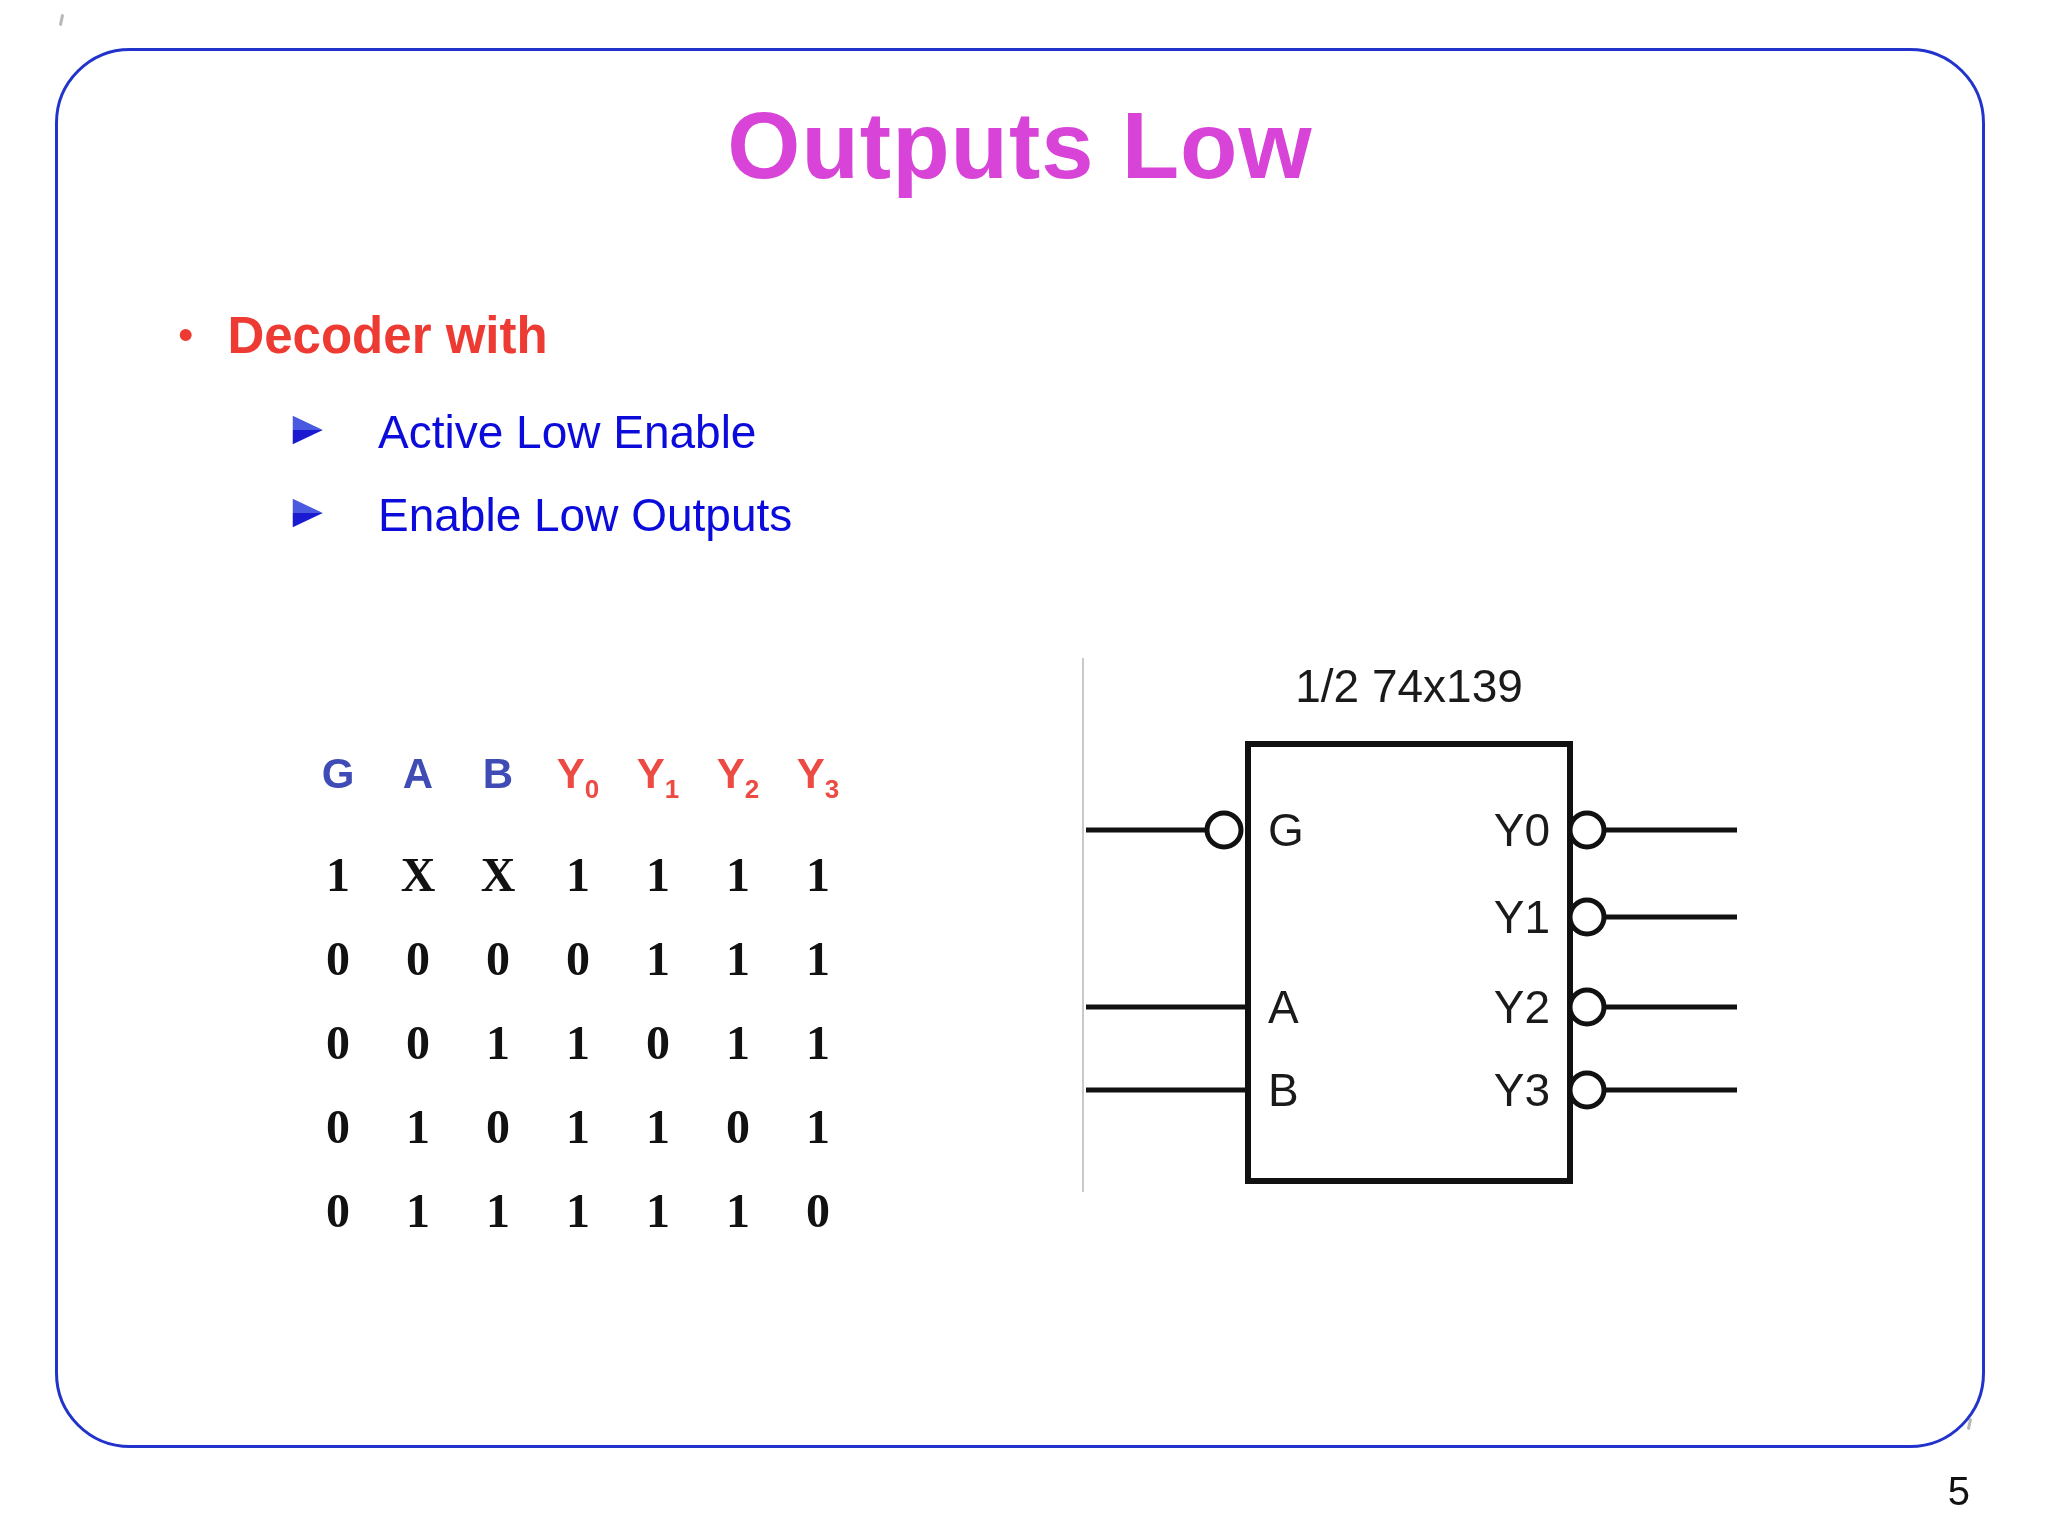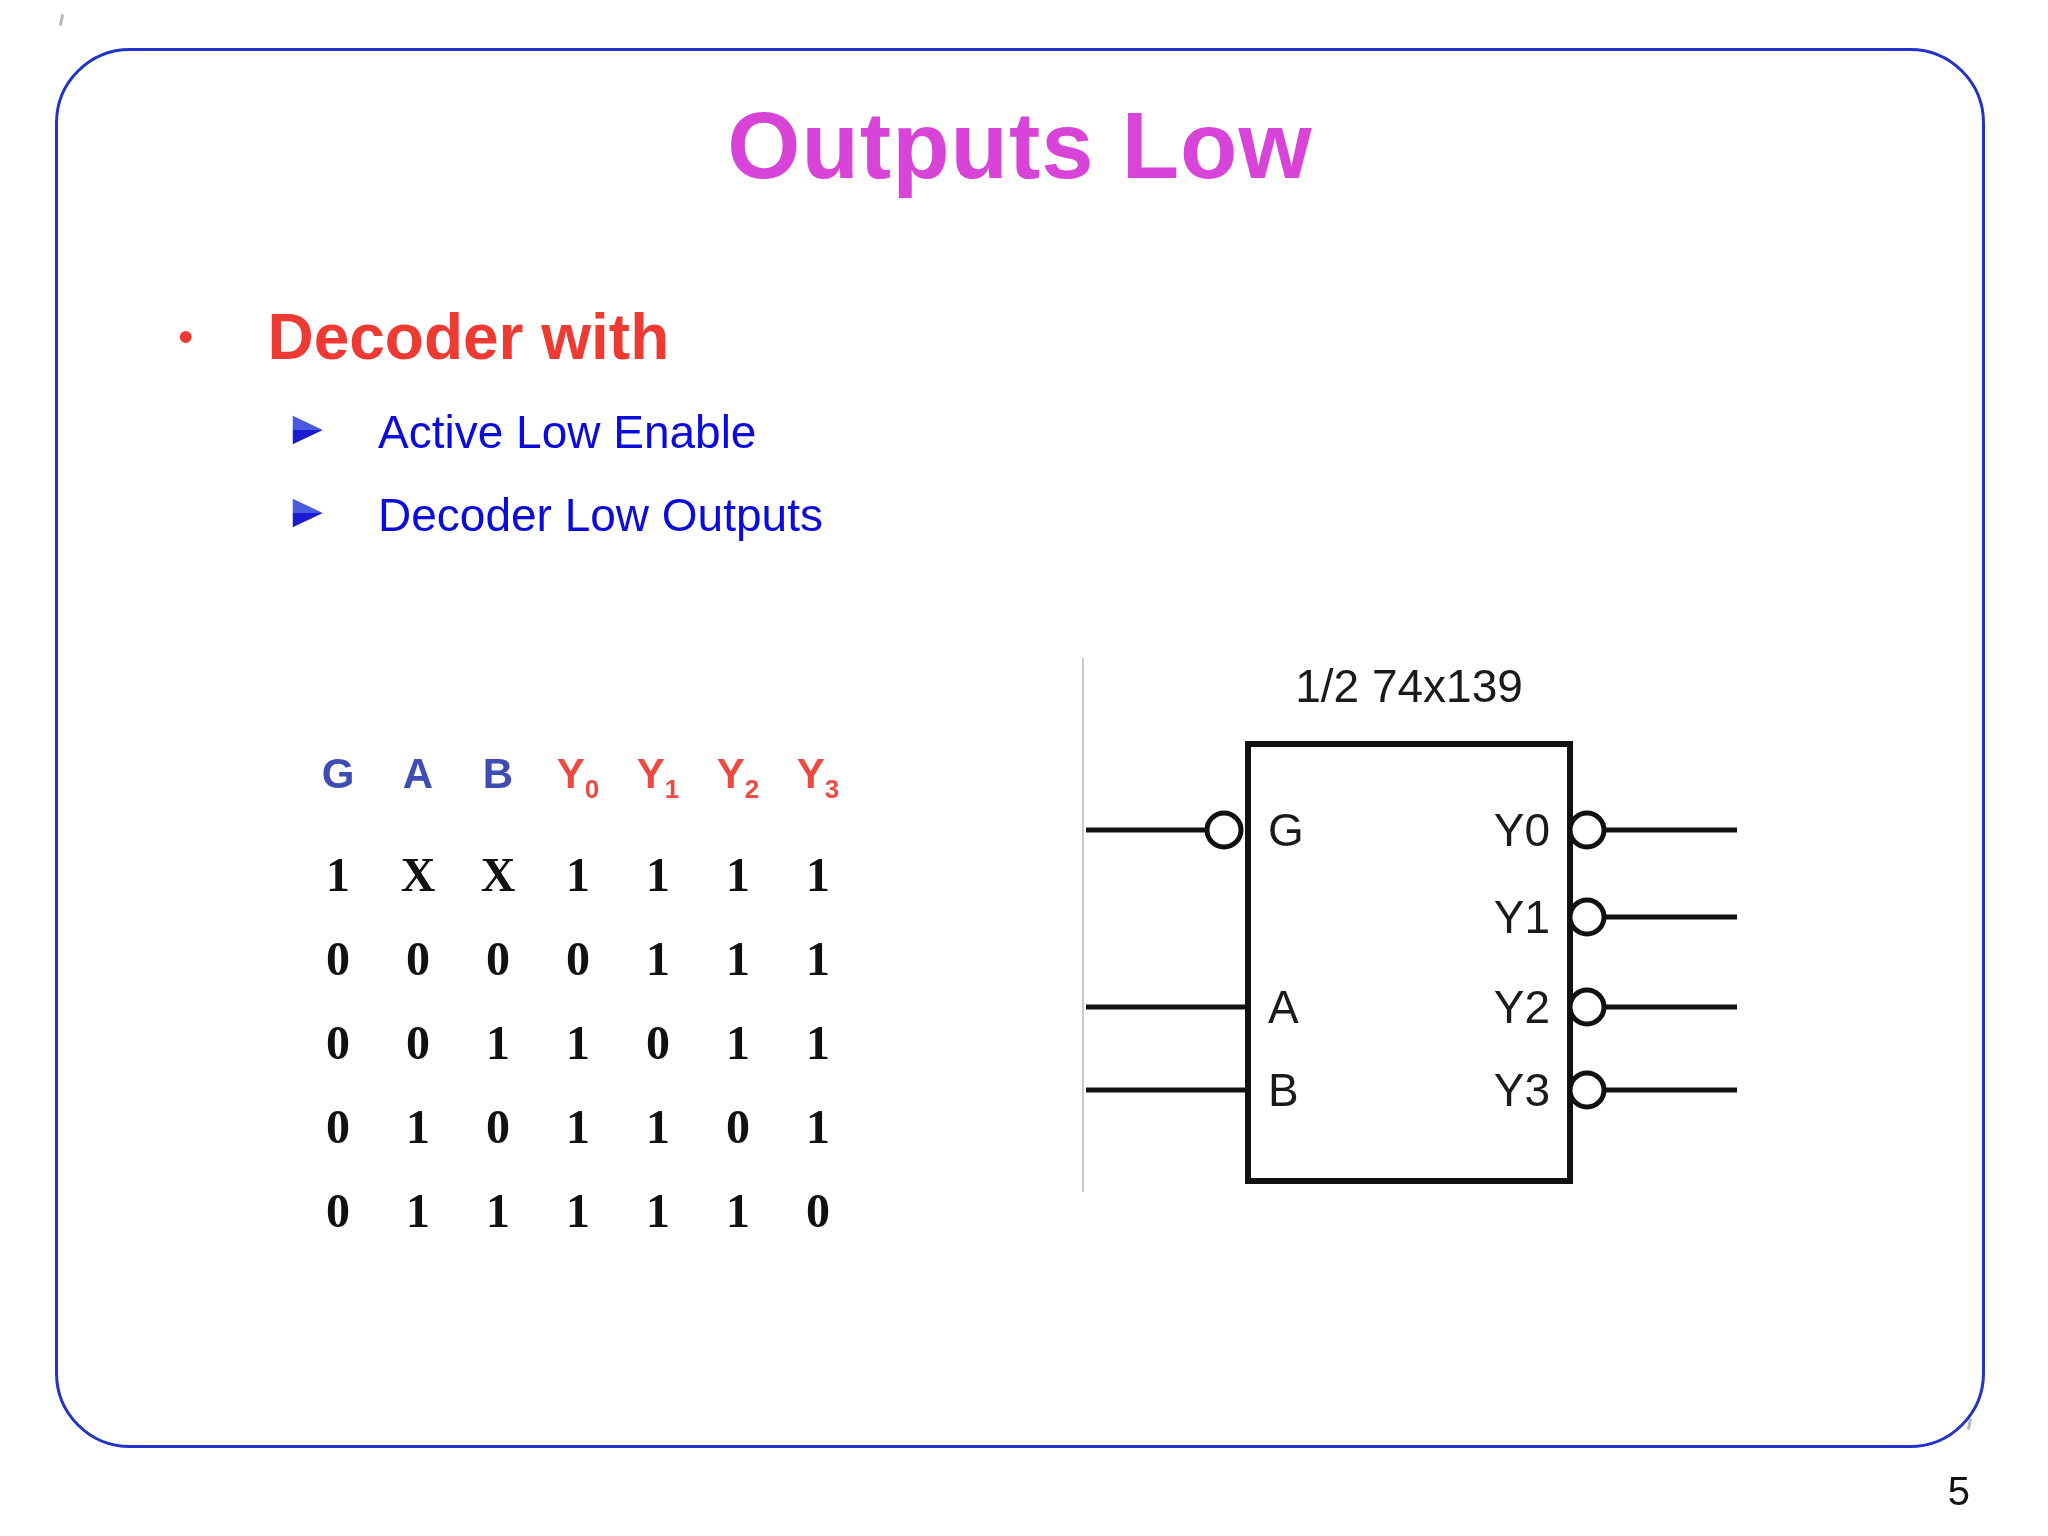--- a/index.html
+++ b/index.html
@@ -25,21 +25,21 @@
     letter-spacing:1px;
   }
   .bullet-row {
     position:absolute; left:178px; top:300px;
     display:flex; align-items:center; gap:34px;
   }
   .bullet-dot {
     color:#ed3b33; font-size:44px; line-height:70px;
   }
   .bullet-text {
-    color:#ed3b33; font-size:64px; font-weight:bold;margin-left:40px;
+    color:#ed3b33; font-size:51px; font-weight:bold;
   }
   .sub-bullet {
     position:absolute; left:288px;
     display:flex; align-items:center; gap:52px;
   }
   .sub-bullet.first  { top:405px; }
   .sub-bullet.second { top:488px; }
   .sub-bullet-text {
     color:#0b0bdc; font-size:46px;
   }
@@ -114,21 +114,21 @@
   <span class="sub-bullet-text">Active Low Enable</span>
 </div>
 
 <div class="sub-bullet second">
   <span class="arrow-icon">
     <svg width="38" height="38" viewBox="0 0 24 24">
       <polygon points="3,3 22,12 3,12" fill="#4a5ae0"></polygon>
       <polygon points="3,12 22,12 3,21" fill="#1a1ad0"></polygon>
     </svg>
   </span>
-  <span class="sub-bullet-text">Decoder Low Outputs</span>
+  <span class="sub-bullet-text">Enable Low Outputs</span>
 </div>
 
 <div class="ttable">
   <div class="trow thead">
     <div class="hcell in">G</div>
     <div class="hcell in">A</div>
     <div class="hcell in">B</div>
     <div class="hcell out"><span>Y</span><sub>0</sub></div>
     <div class="hcell out"><span>Y</span><sub>1</sub></div>
     <div class="hcell out"><span>Y</span><sub>2</sub></div>

